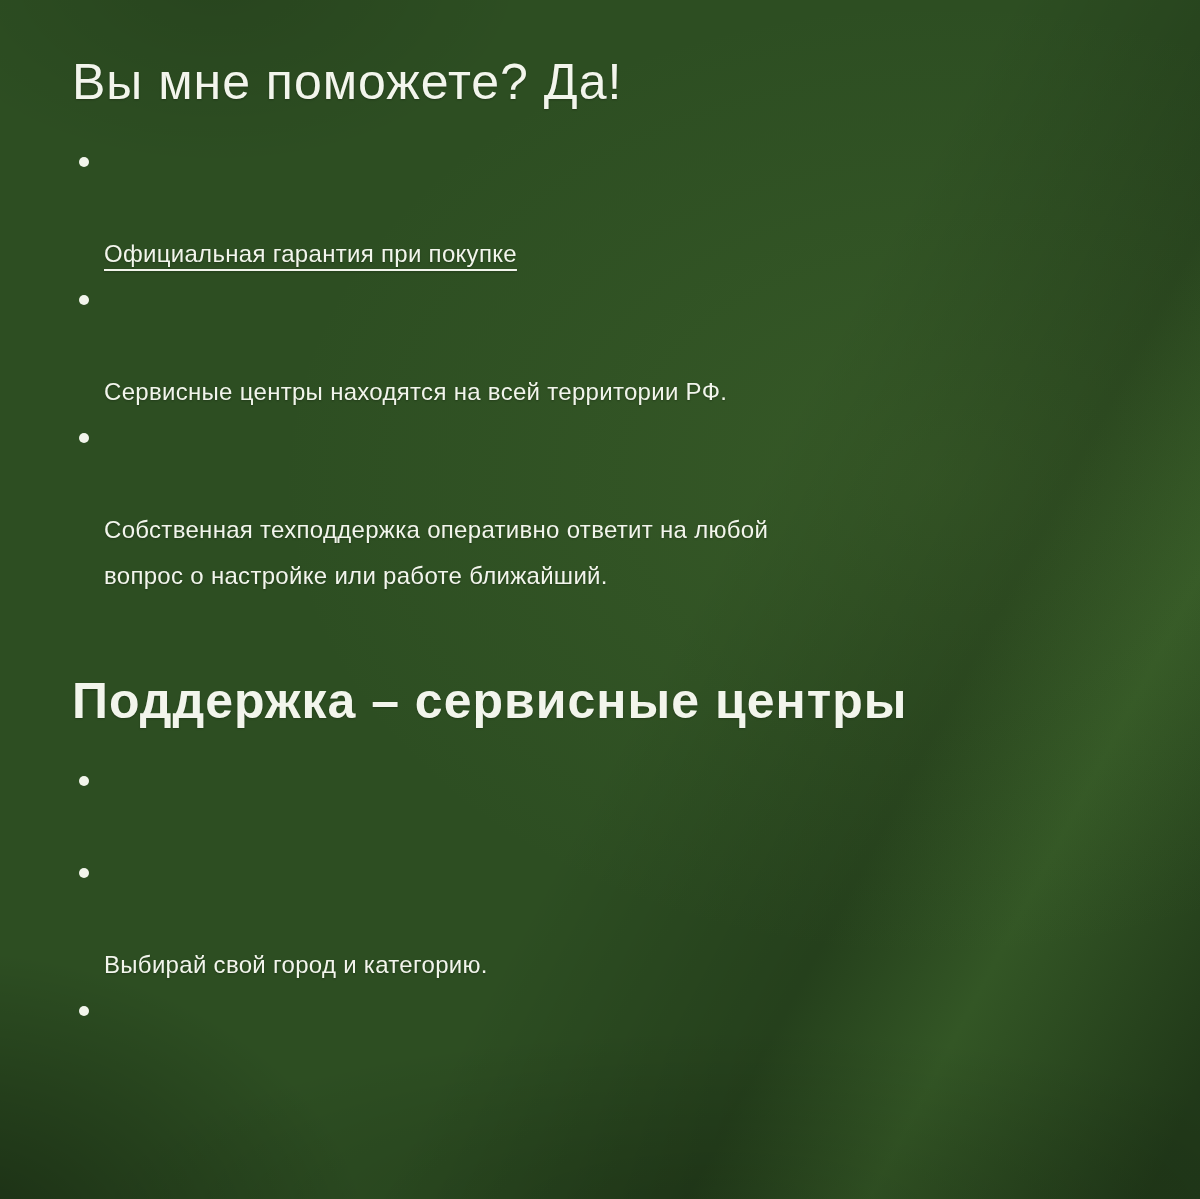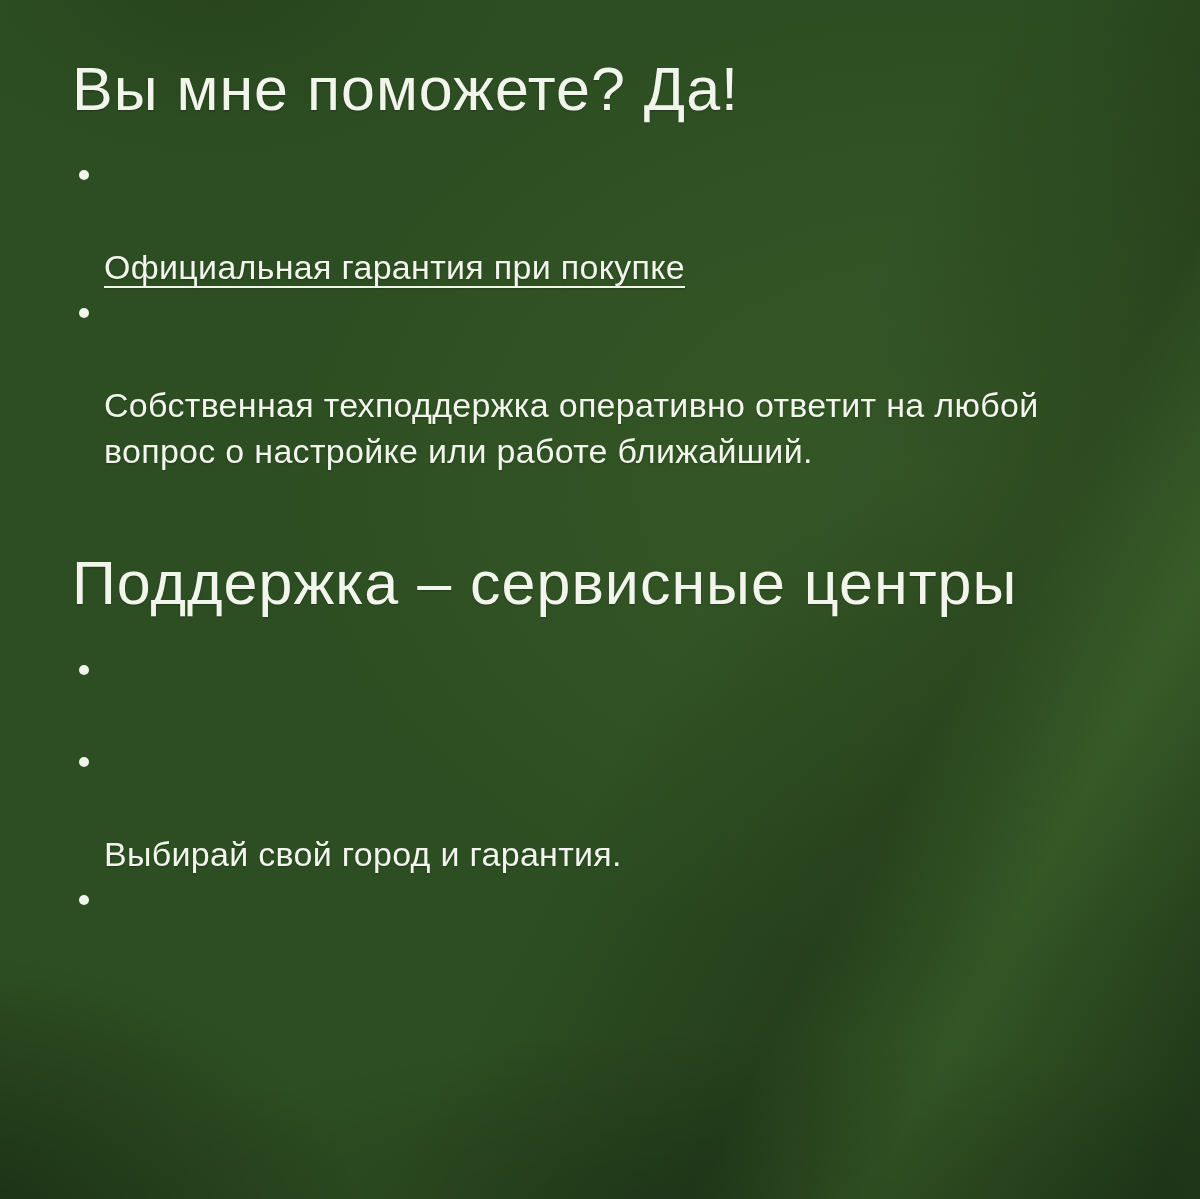--- a/index.html
+++ b/index.html
@@ -25,42 +25,43 @@
       radial-gradient(900px 260px at 60% 101%, rgba(0,0,0,0.18), transparent 70%),
       radial-gradient(520px 320px at 18% -2%, rgba(0,0,0,0.12), transparent 60%);
   }
   .content {
     position: absolute;
     inset: 0;
     padding: 52px 30px 0 72px;
     color: #f2f5ec;
   }
   .section-title {
-    font-size: 61px;
+    font-size: 50px;
     font-weight: 300;
     line-height: 1.22;
     letter-spacing: 1px;
     margin: 0 0 26px 0;
     text-shadow: 0 1px 2px rgba(0,0,0,0.25);
   }
   .section + .section .section-title {
     margin-top: 70px;
   }
   .section.mid .section-title {
     margin-top: 72px;
+    font-weight: bold;
   }
   ul.bullet-list {
     list-style: none;
     margin: 0;
     padding: 0;
   }
   ul.bullet-list li {
     position: relative;
     padding-left: 32px;
-    font-size: 34px;
+    font-size: 24px;
     font-weight: 300;
     line-height: 46px;
     letter-spacing: 0.3px;
     white-space: pre-line;
     text-shadow: 0 1px 2px rgba(0,0,0,0.25);
   }
   .bullet-dot {
     position: absolute;
     left: 7px;
     top: 18px;
@@ -84,35 +85,39 @@
 
   <div class="section">
     <h1 class="section-title">Вы мне поможете? Да!</h1>
     <ul class="bullet-list">
       <li class="underlined">
         <span class="bullet-dot"></span>
         <span class="item-text">Официальная гарантия при покупке</span>
       </li>
       <li>
         <span class="bullet-dot"></span>
+        <span class="item-text">Сервисные центры находятся на всей территории РФ.</span>
+      </li>
+      <li>
+        <span class="bullet-dot"></span>
         <span class="item-text">Собственная техподдержка оперативно ответит на любой
 вопрос о настройке или работе ближайший.</span>
       </li>
     </ul>
   </div>
 
   <div class="section mid">
     <h1 class="section-title">Поддержка – сервисные центры</h1>
     <ul class="bullet-list">
       <li>
         <span class="bullet-dot"></span>
       </li>
       <li>
         <span class="bullet-dot"></span>
-        <span class="item-text">Выбирай свой город и гарантия.</span>
+        <span class="item-text">Выбирай свой город и категорию.</span>
       </li>
       <li>
         <span class="bullet-dot"></span>
         
       </li>
     </ul>
   </div>
 
 </div>
 

